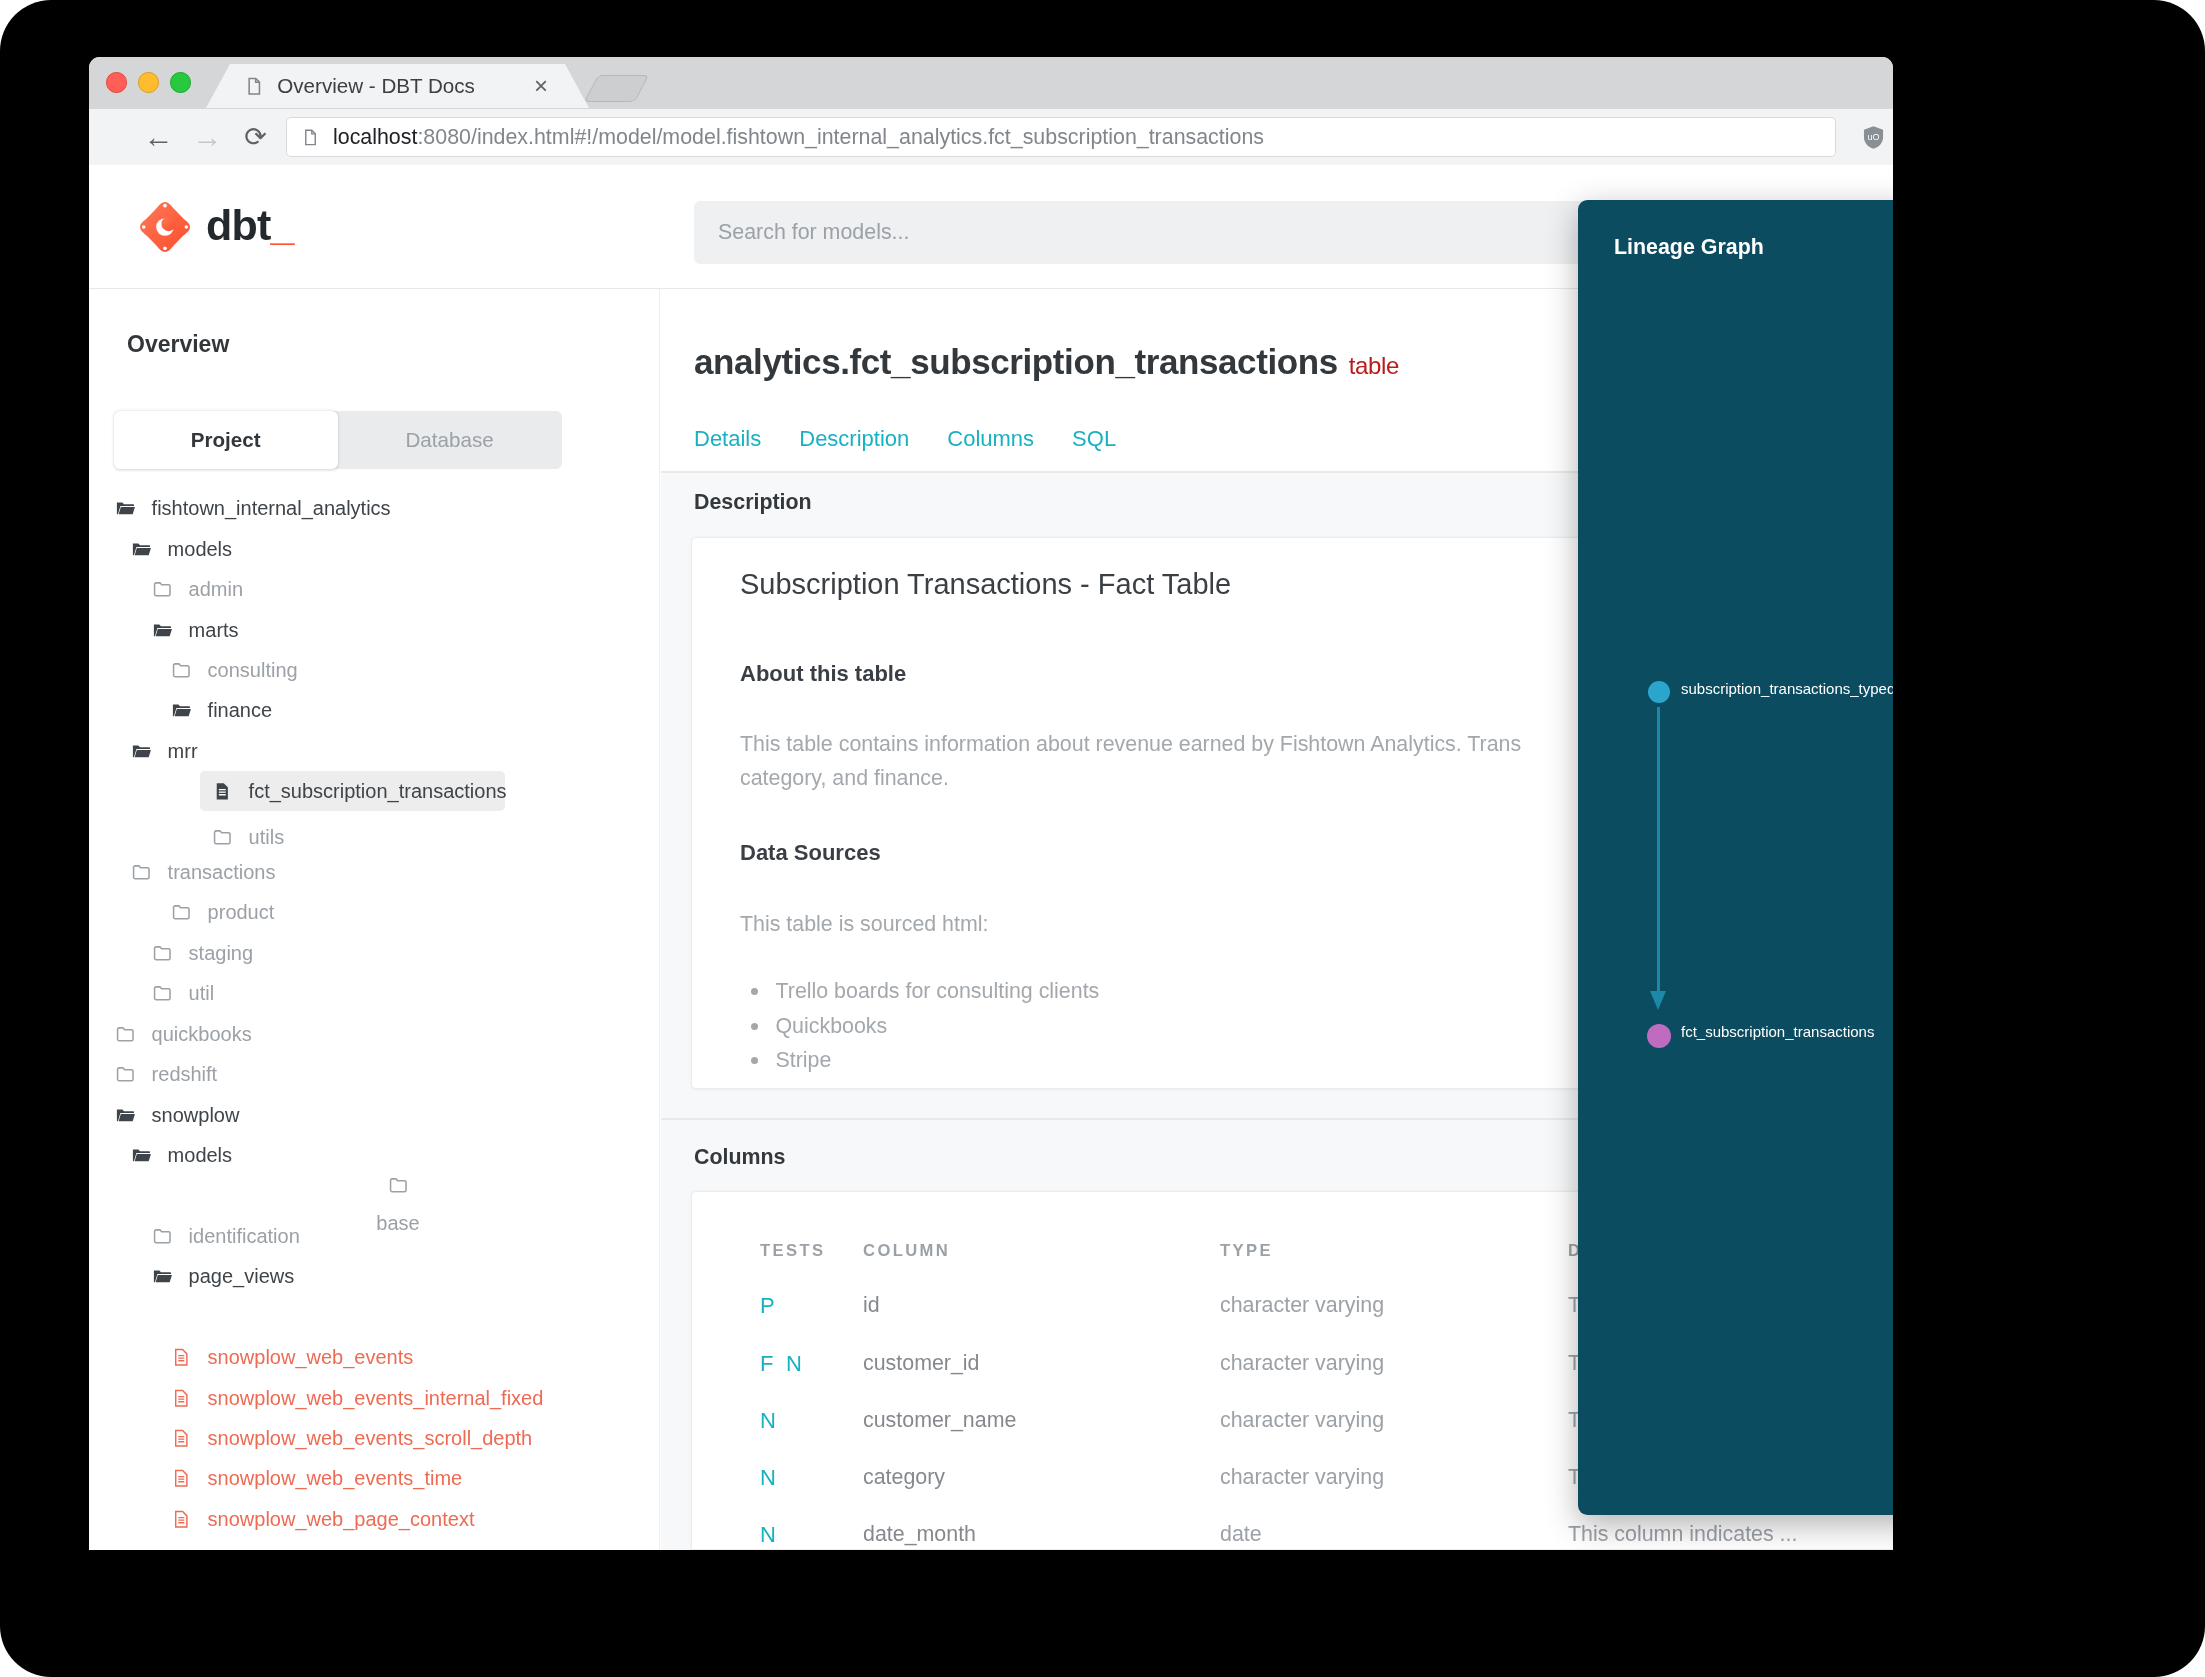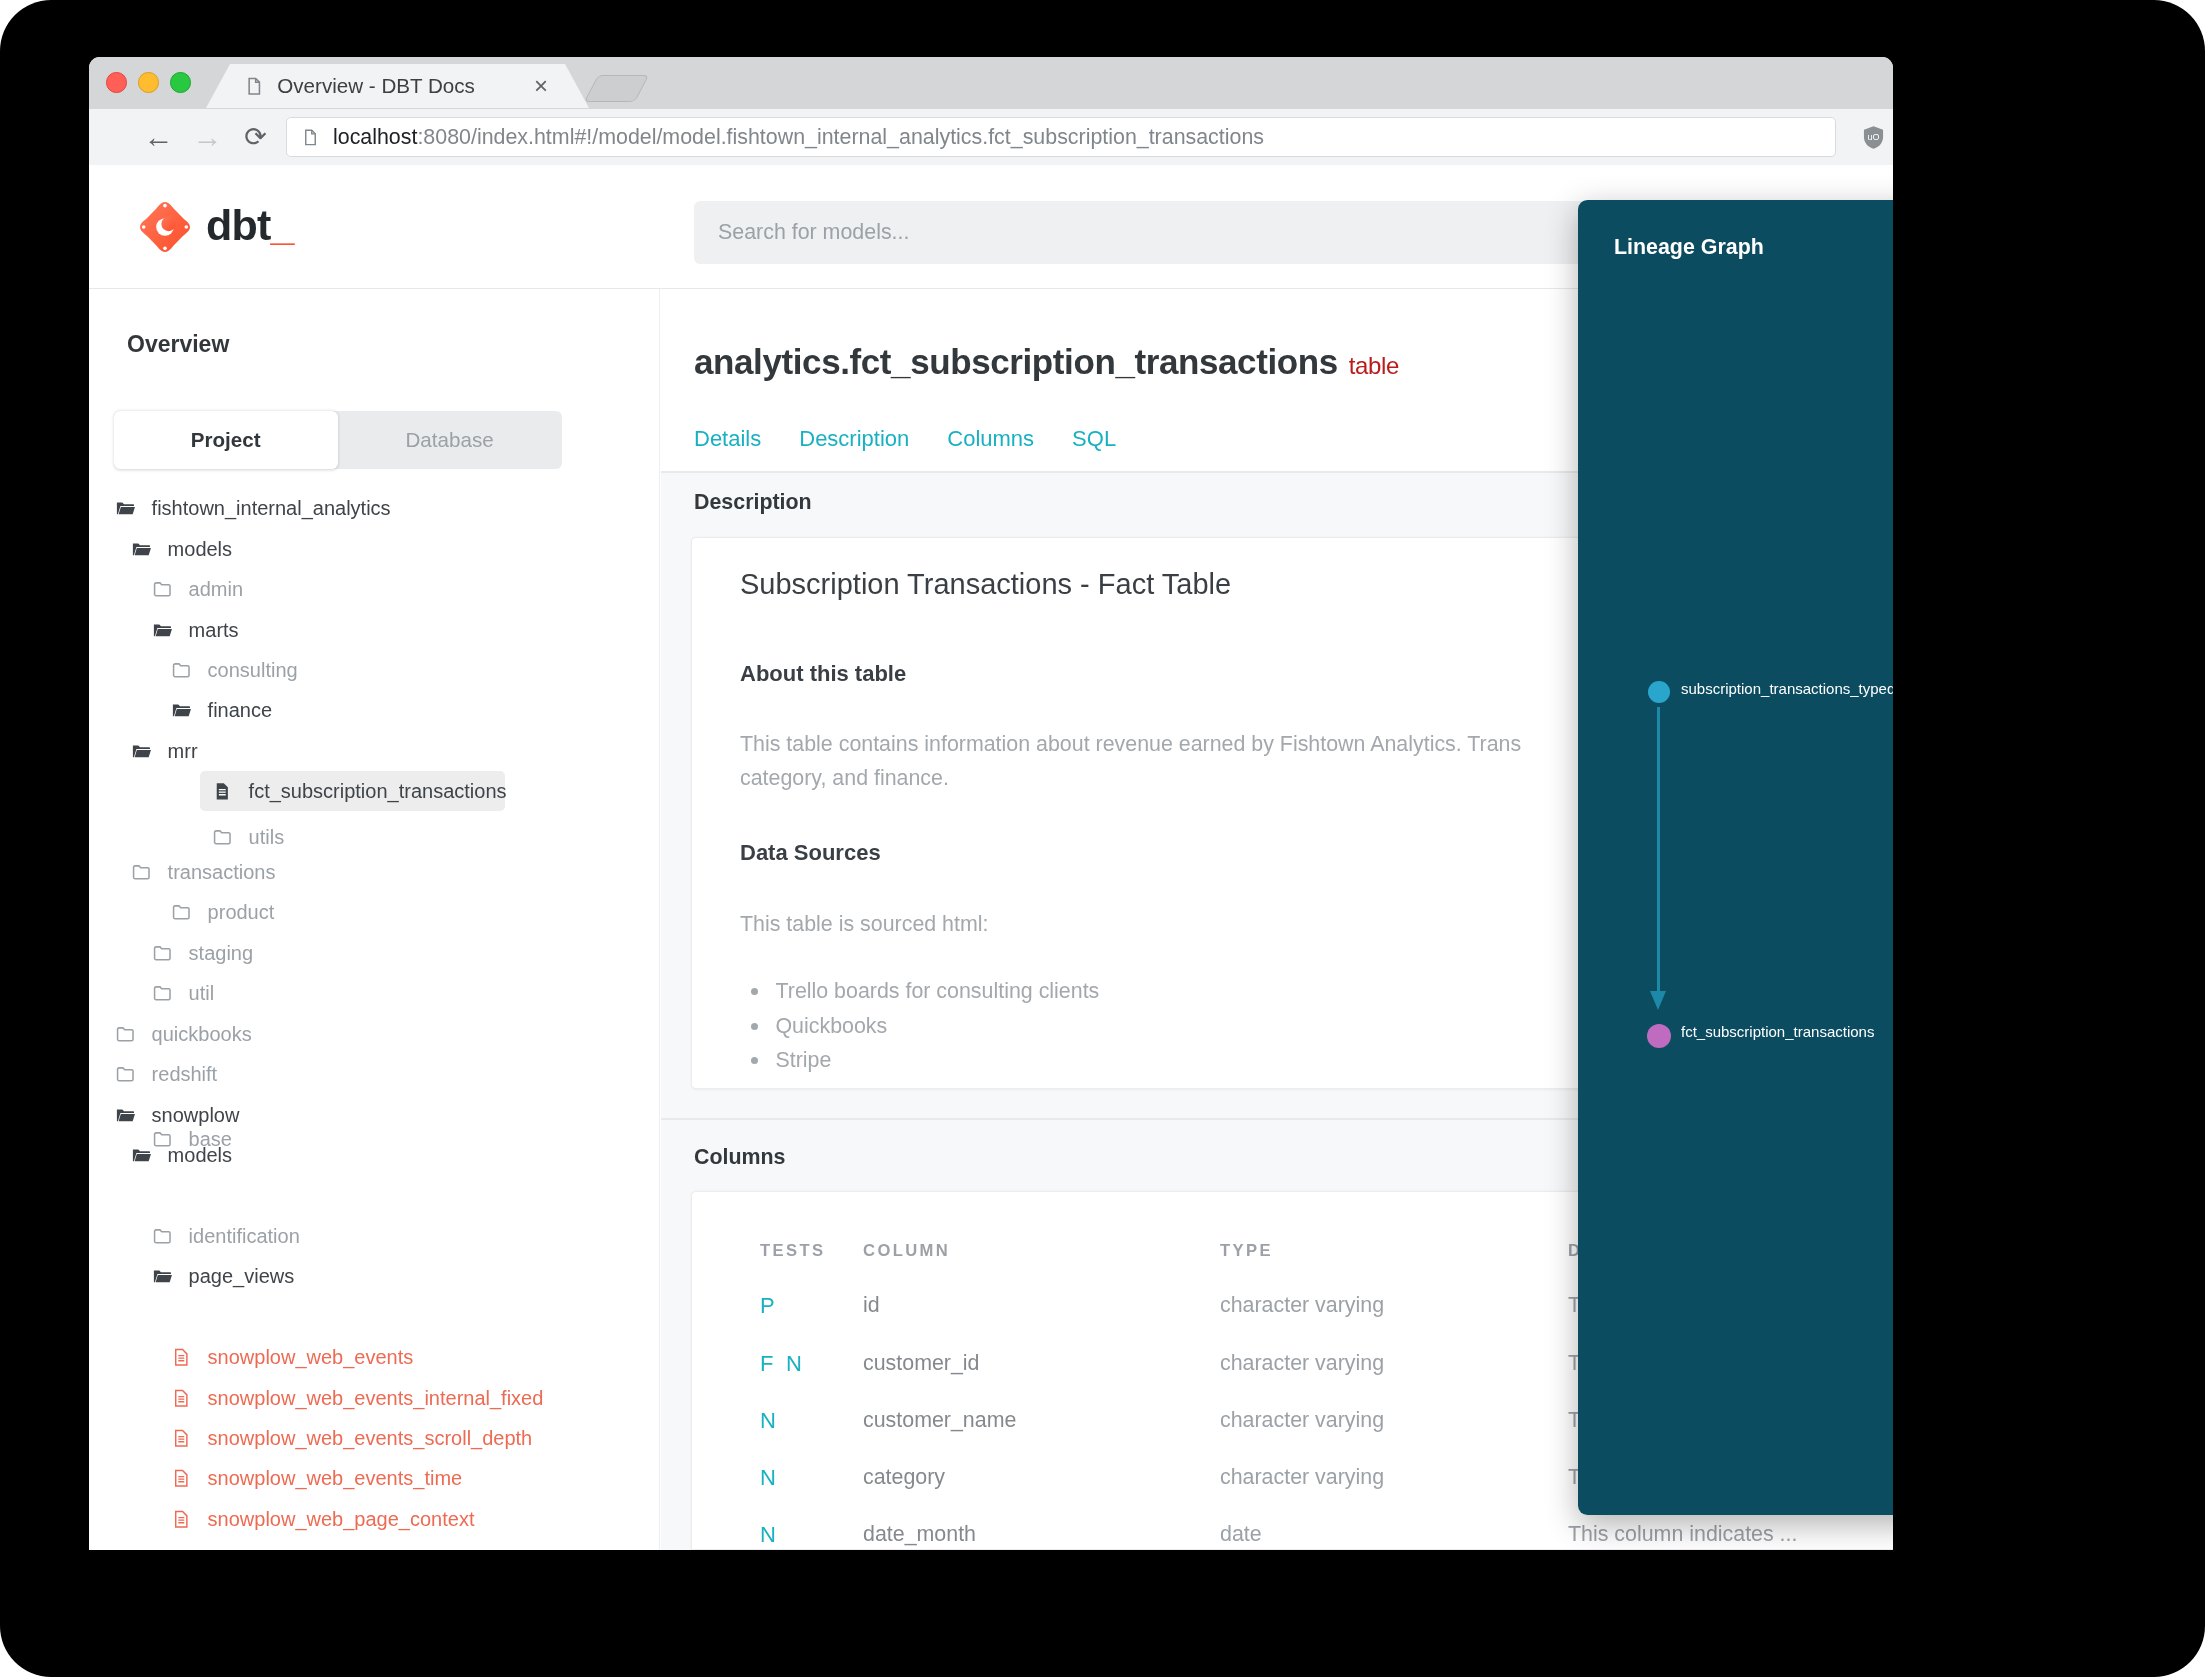--- a/index.html
+++ b/index.html
@@ -323,21 +323,21 @@
           <use href="#i-folder-open"></use>
         </svg>
         <span>snowplow</span>
       </div>
     <div class="tree-item l1 t-open" style="top:1078px;">
         <svg class="ticn" viewBox="0 0 26 26" width="20.6" height="20.6">
           <use href="#i-folder-open"></use>
         </svg>
         <span>models</span>
       </div>
-    <div class="tree-item l2 t-closed" style="top:1062px;">
+    <div class="tree-item l2 t-closed" style="top:1118px;flex-direction:column;">
         <svg class="ticn" viewBox="0 0 26 26" width="20.6" height="20.6">
           <use href="#i-folder-closed"></use>
         </svg>
         <span>base</span>
       </div>
     <div class="tree-item l2 t-closed" style="top:1159px;">
         <svg class="ticn" viewBox="0 0 26 26" width="20.6" height="20.6">
           <use href="#i-folder-closed"></use>
         </svg>
         <span>identification</span>

